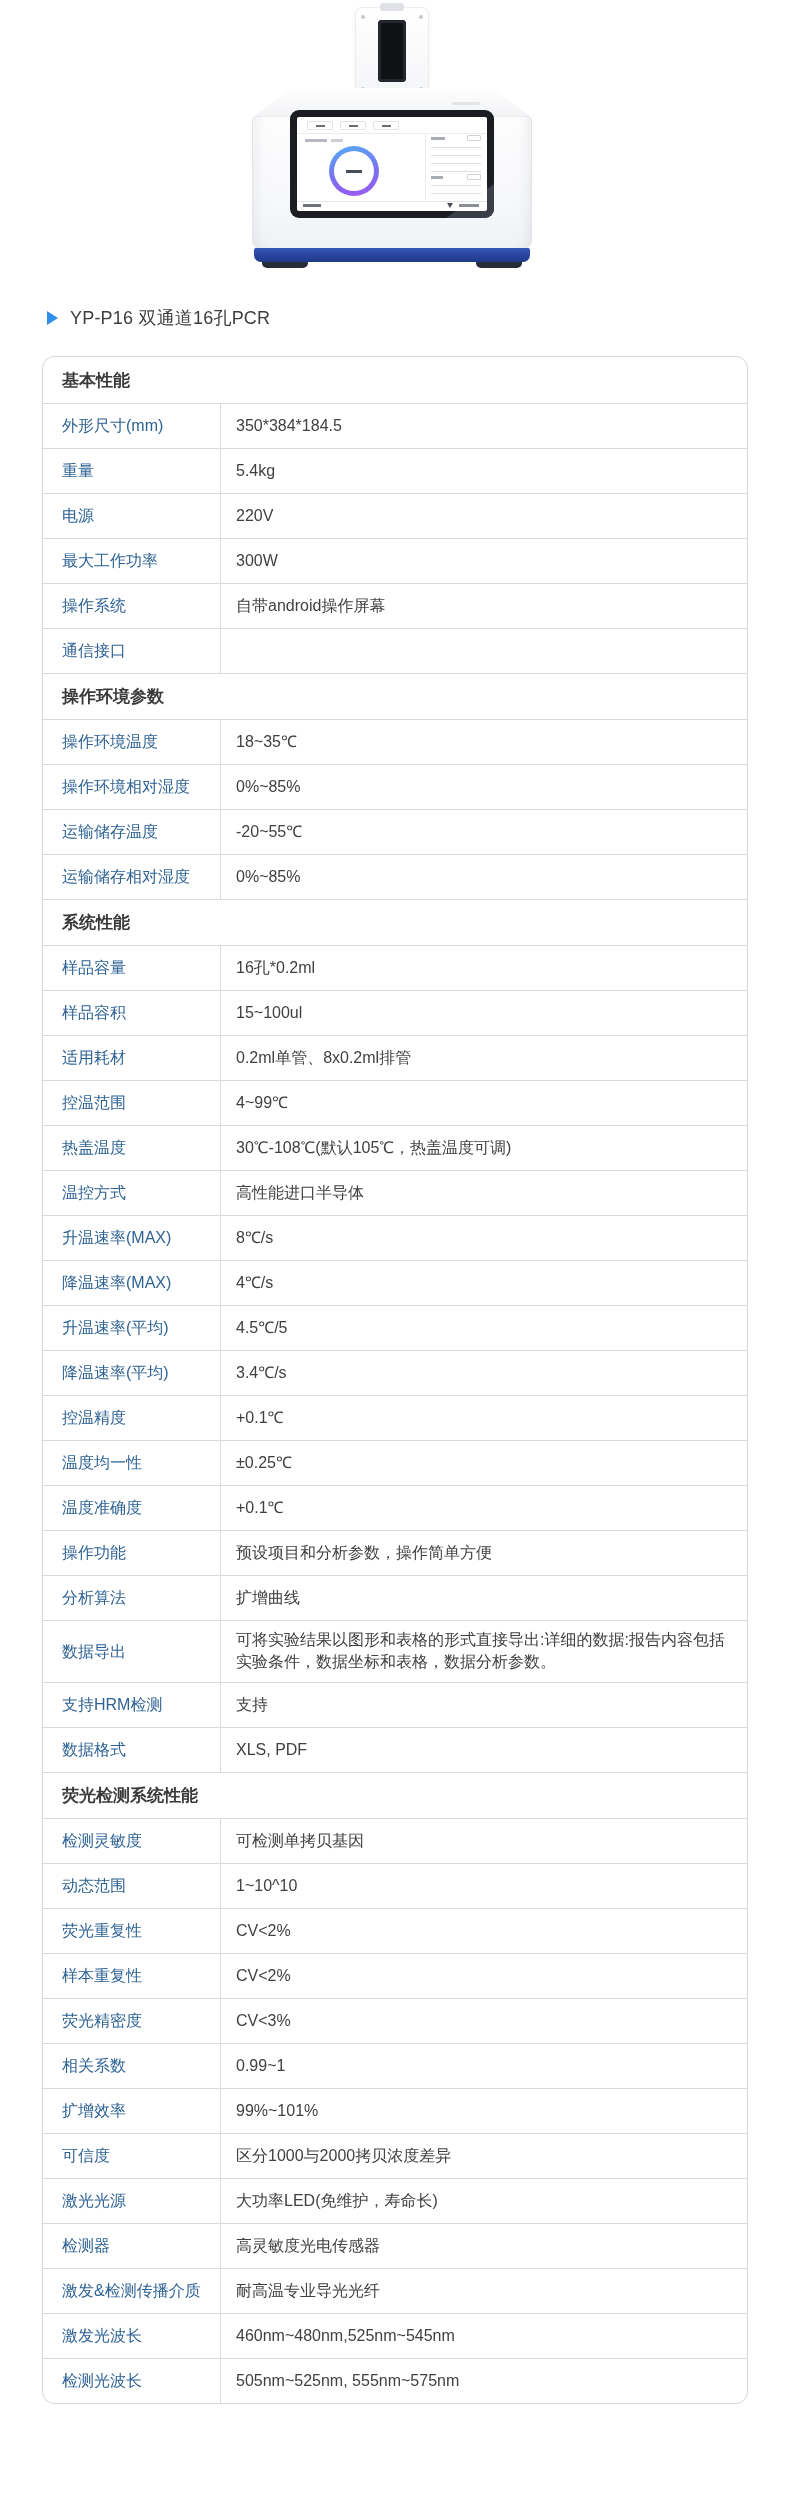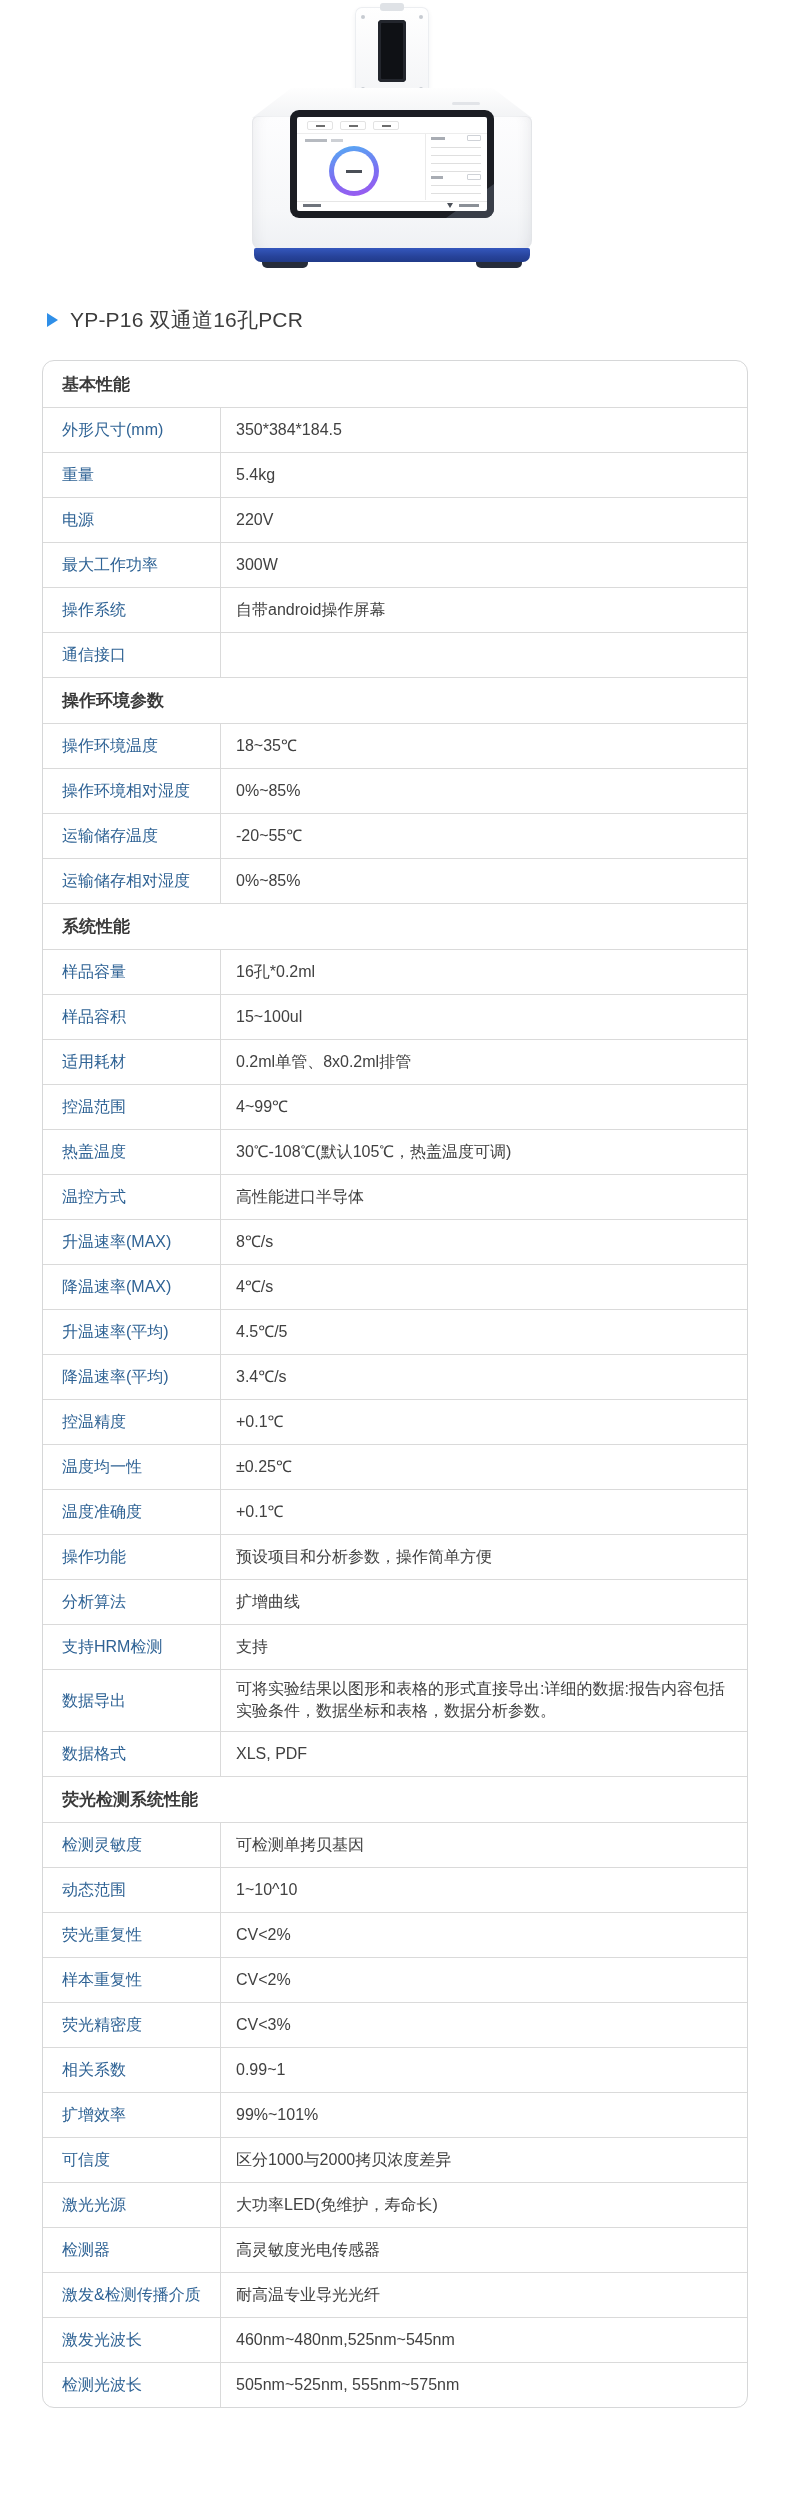--- a/index.html
+++ b/index.html
@@ -75,21 +75,21 @@
   .base { position:absolute; left:2px; top:248px; width:276px; height:14px; z-index:2;
           background:linear-gradient(180deg,#3457bd 0%,#27439a 60%,#203a89 100%);
           border-radius:2px 2px 7px 7px; }
   .foot { position:absolute; top:257px; width:46px; height:11px; border-radius:5px; background:#262c3a; z-index:1; }
   .foot.l { left:10px; } .foot.r { right:10px; }
 
   
   .title-row { display:flex; align-items:center; gap:12px; margin:34px 42px 26px 47px; }
   .title-arrow { width:0; height:0; border-left:11px solid #2f8fe8;
                  border-top:7px solid transparent; border-bottom:7px solid transparent; }
-  .page-title { font-size:21px; color:#3d3d3d; font-weight:400; letter-spacing:.2px; }
+  .page-title { font-size:18px; color:#3d3d3d; font-weight:400; letter-spacing:.2px; }
 
   
   .spec-table { margin:0 42px; border:1px solid #d6d7d8; border-radius:12px;
                 overflow:hidden; background:#fff; }
   .sec-header { min-height:46px; display:flex; align-items:center;
                 padding:10px 19px; font-size:17px; font-weight:700; color:#3a3a3a;
                 border-top:1px solid #dadada; }
   .spec-table > .sec-header:first-child { border-top:none;text-align:right; }
   .spec-row { display:flex; border-top:1px solid #dadada; min-height:45px; }
   .cell { display:flex; align-items:center; }
@@ -270,28 +270,28 @@
     </div>
     <div class="spec-row">
       <div class="cell label">操作功能</div>
       <div class="cell value">预设项目和分析参数，操作简单方便</div>
     </div>
     <div class="spec-row">
       <div class="cell label">分析算法</div>
       <div class="cell value">扩增曲线</div>
     </div>
     <div class="spec-row">
+      <div class="cell label">数据导出</div>
+      <div class="cell value">可将实验结果以图形和表格的形式直接导出:详细的数据:报告内容包括实验条件，数据坐标和表格，数据分析参数。</div>
+    </div>
+    <div class="spec-row">
       <div class="cell label">支持HRM检测</div>
       <div class="cell value">支持</div>
     </div>
     <div class="spec-row">
-      <div class="cell label">数据导出</div>
-      <div class="cell value">可将实验结果以图形和表格的形式直接导出:详细的数据:报告内容包括实验条件，数据坐标和表格，数据分析参数。</div>
-    </div>
-    <div class="spec-row">
       <div class="cell label">数据格式</div>
       <div class="cell value">XLS, PDF</div>
     </div>
     <div class="sec-header">荧光检测系统性能</div>
     <div class="spec-row">
       <div class="cell label">检测灵敏度</div>
       <div class="cell value">可检测单拷贝基因</div>
     </div>
     <div class="spec-row">
       <div class="cell label">动态范围</div>

